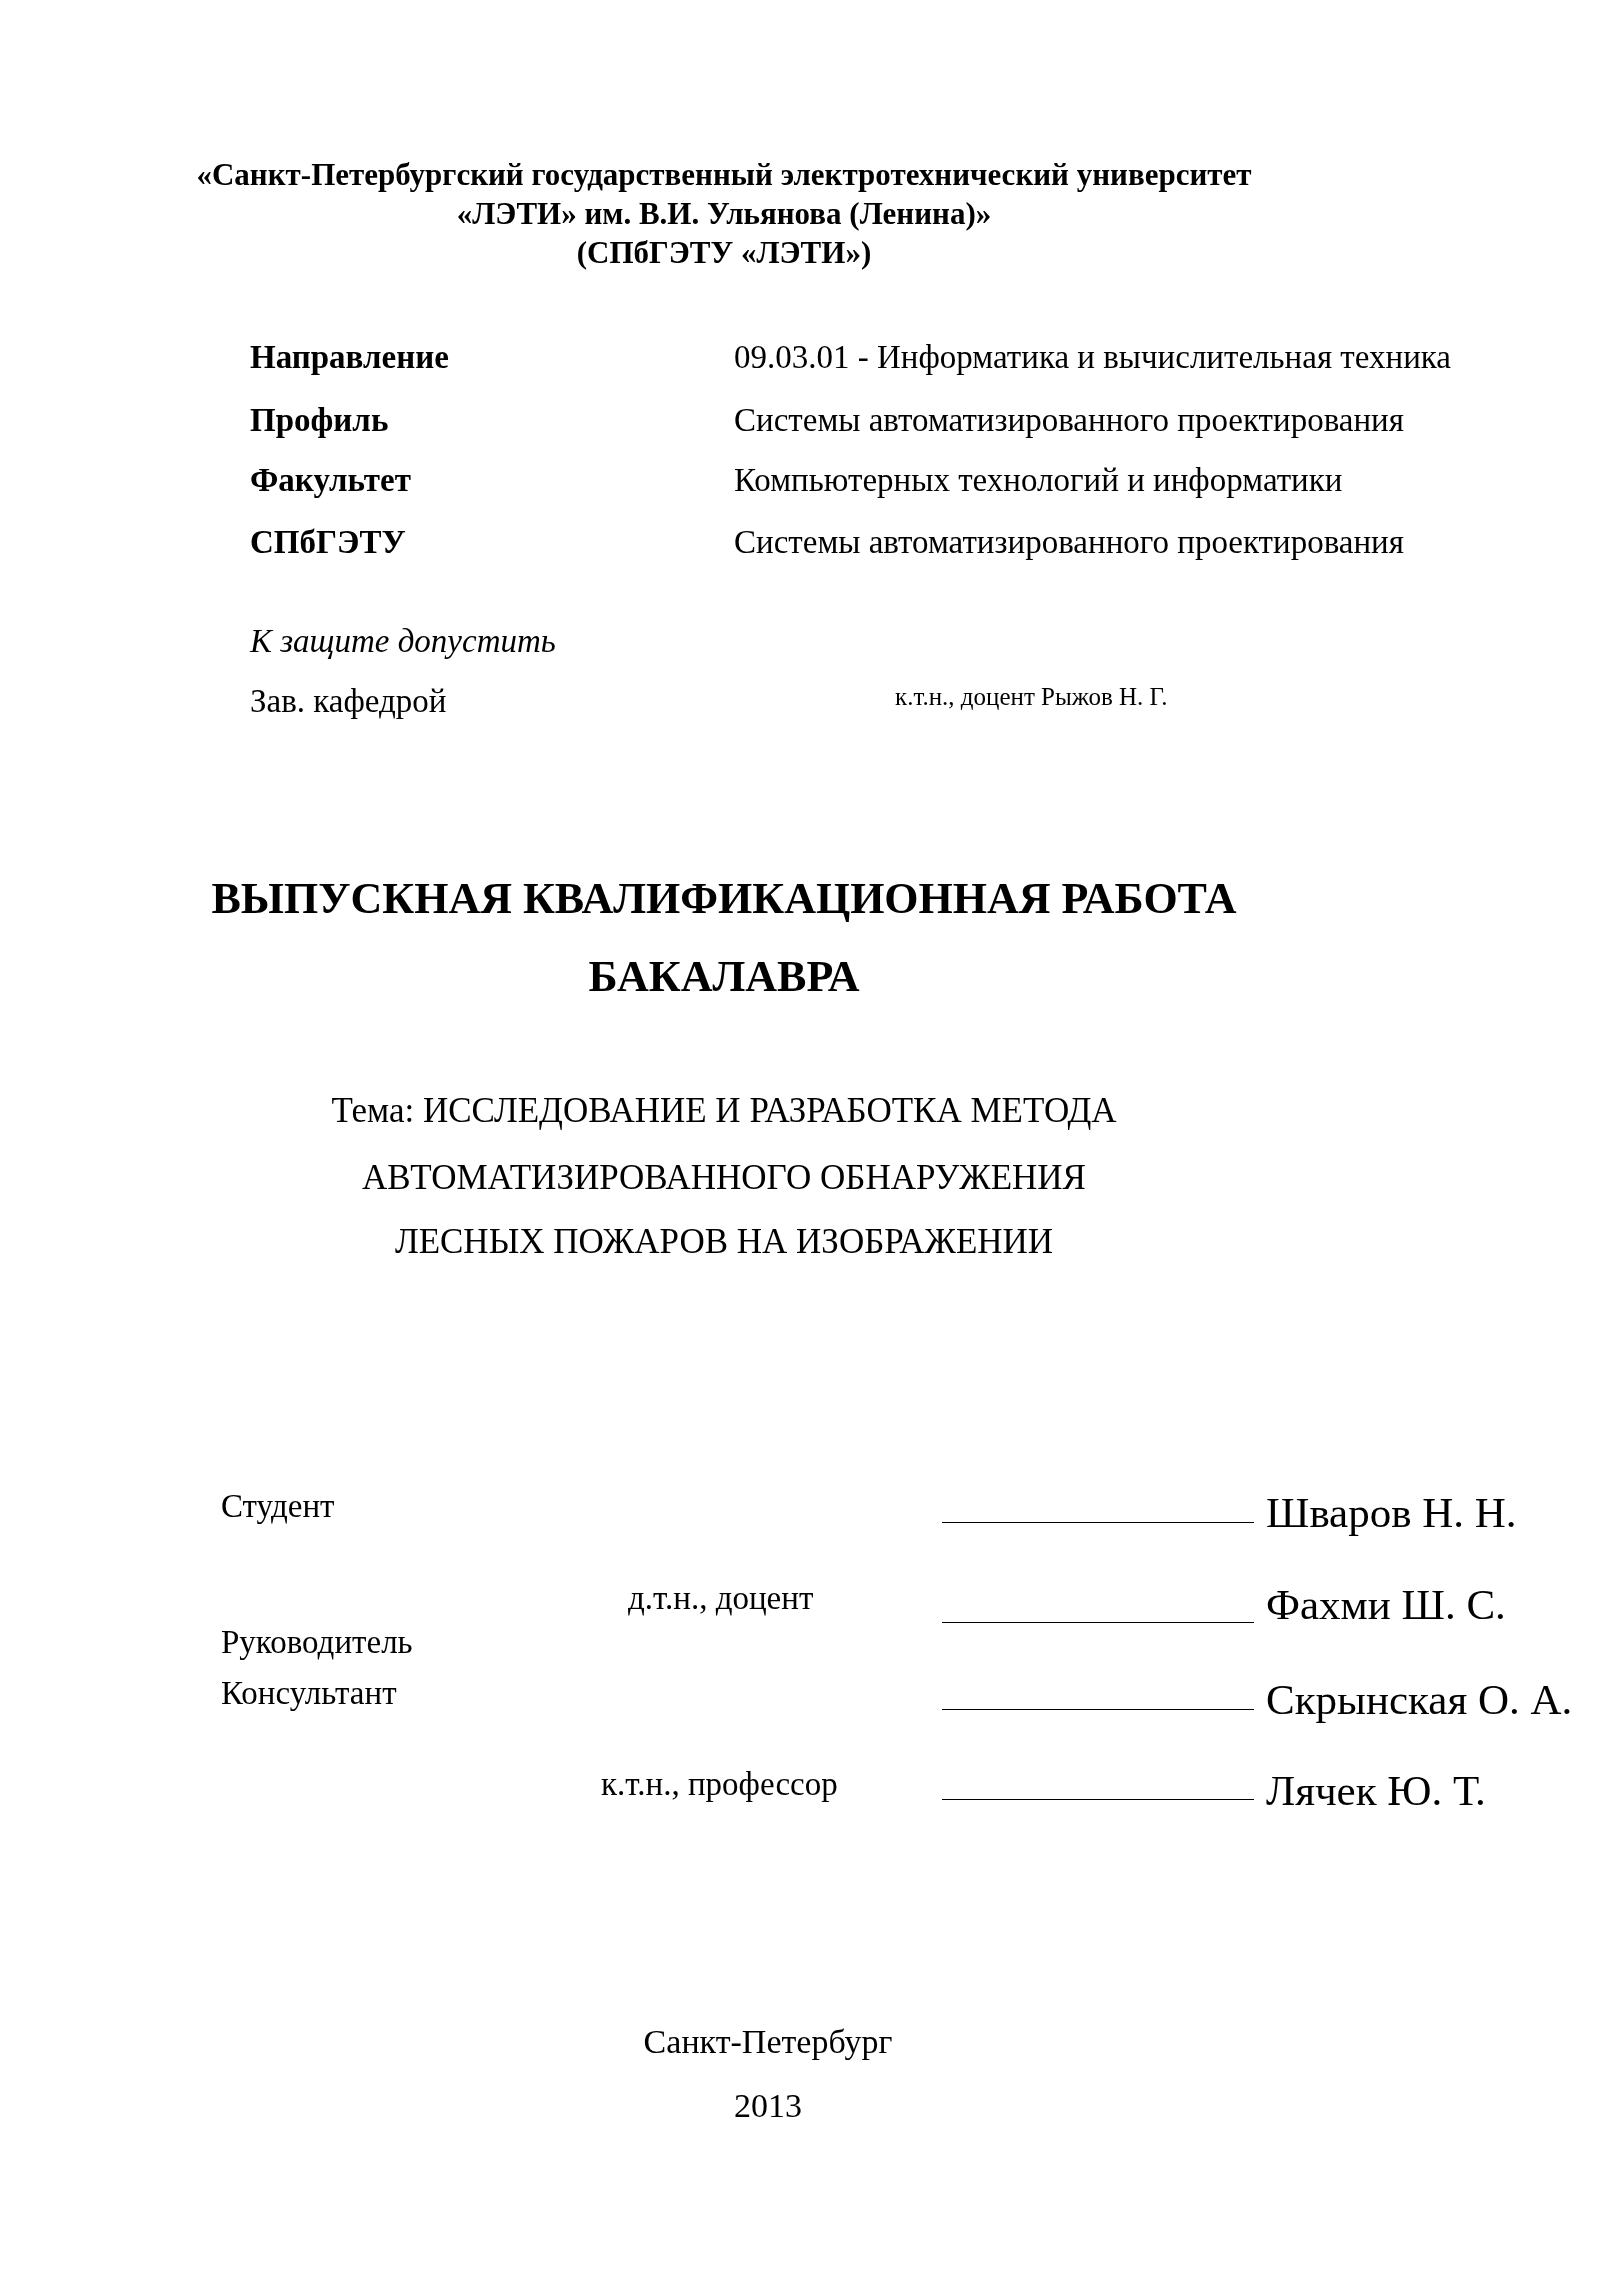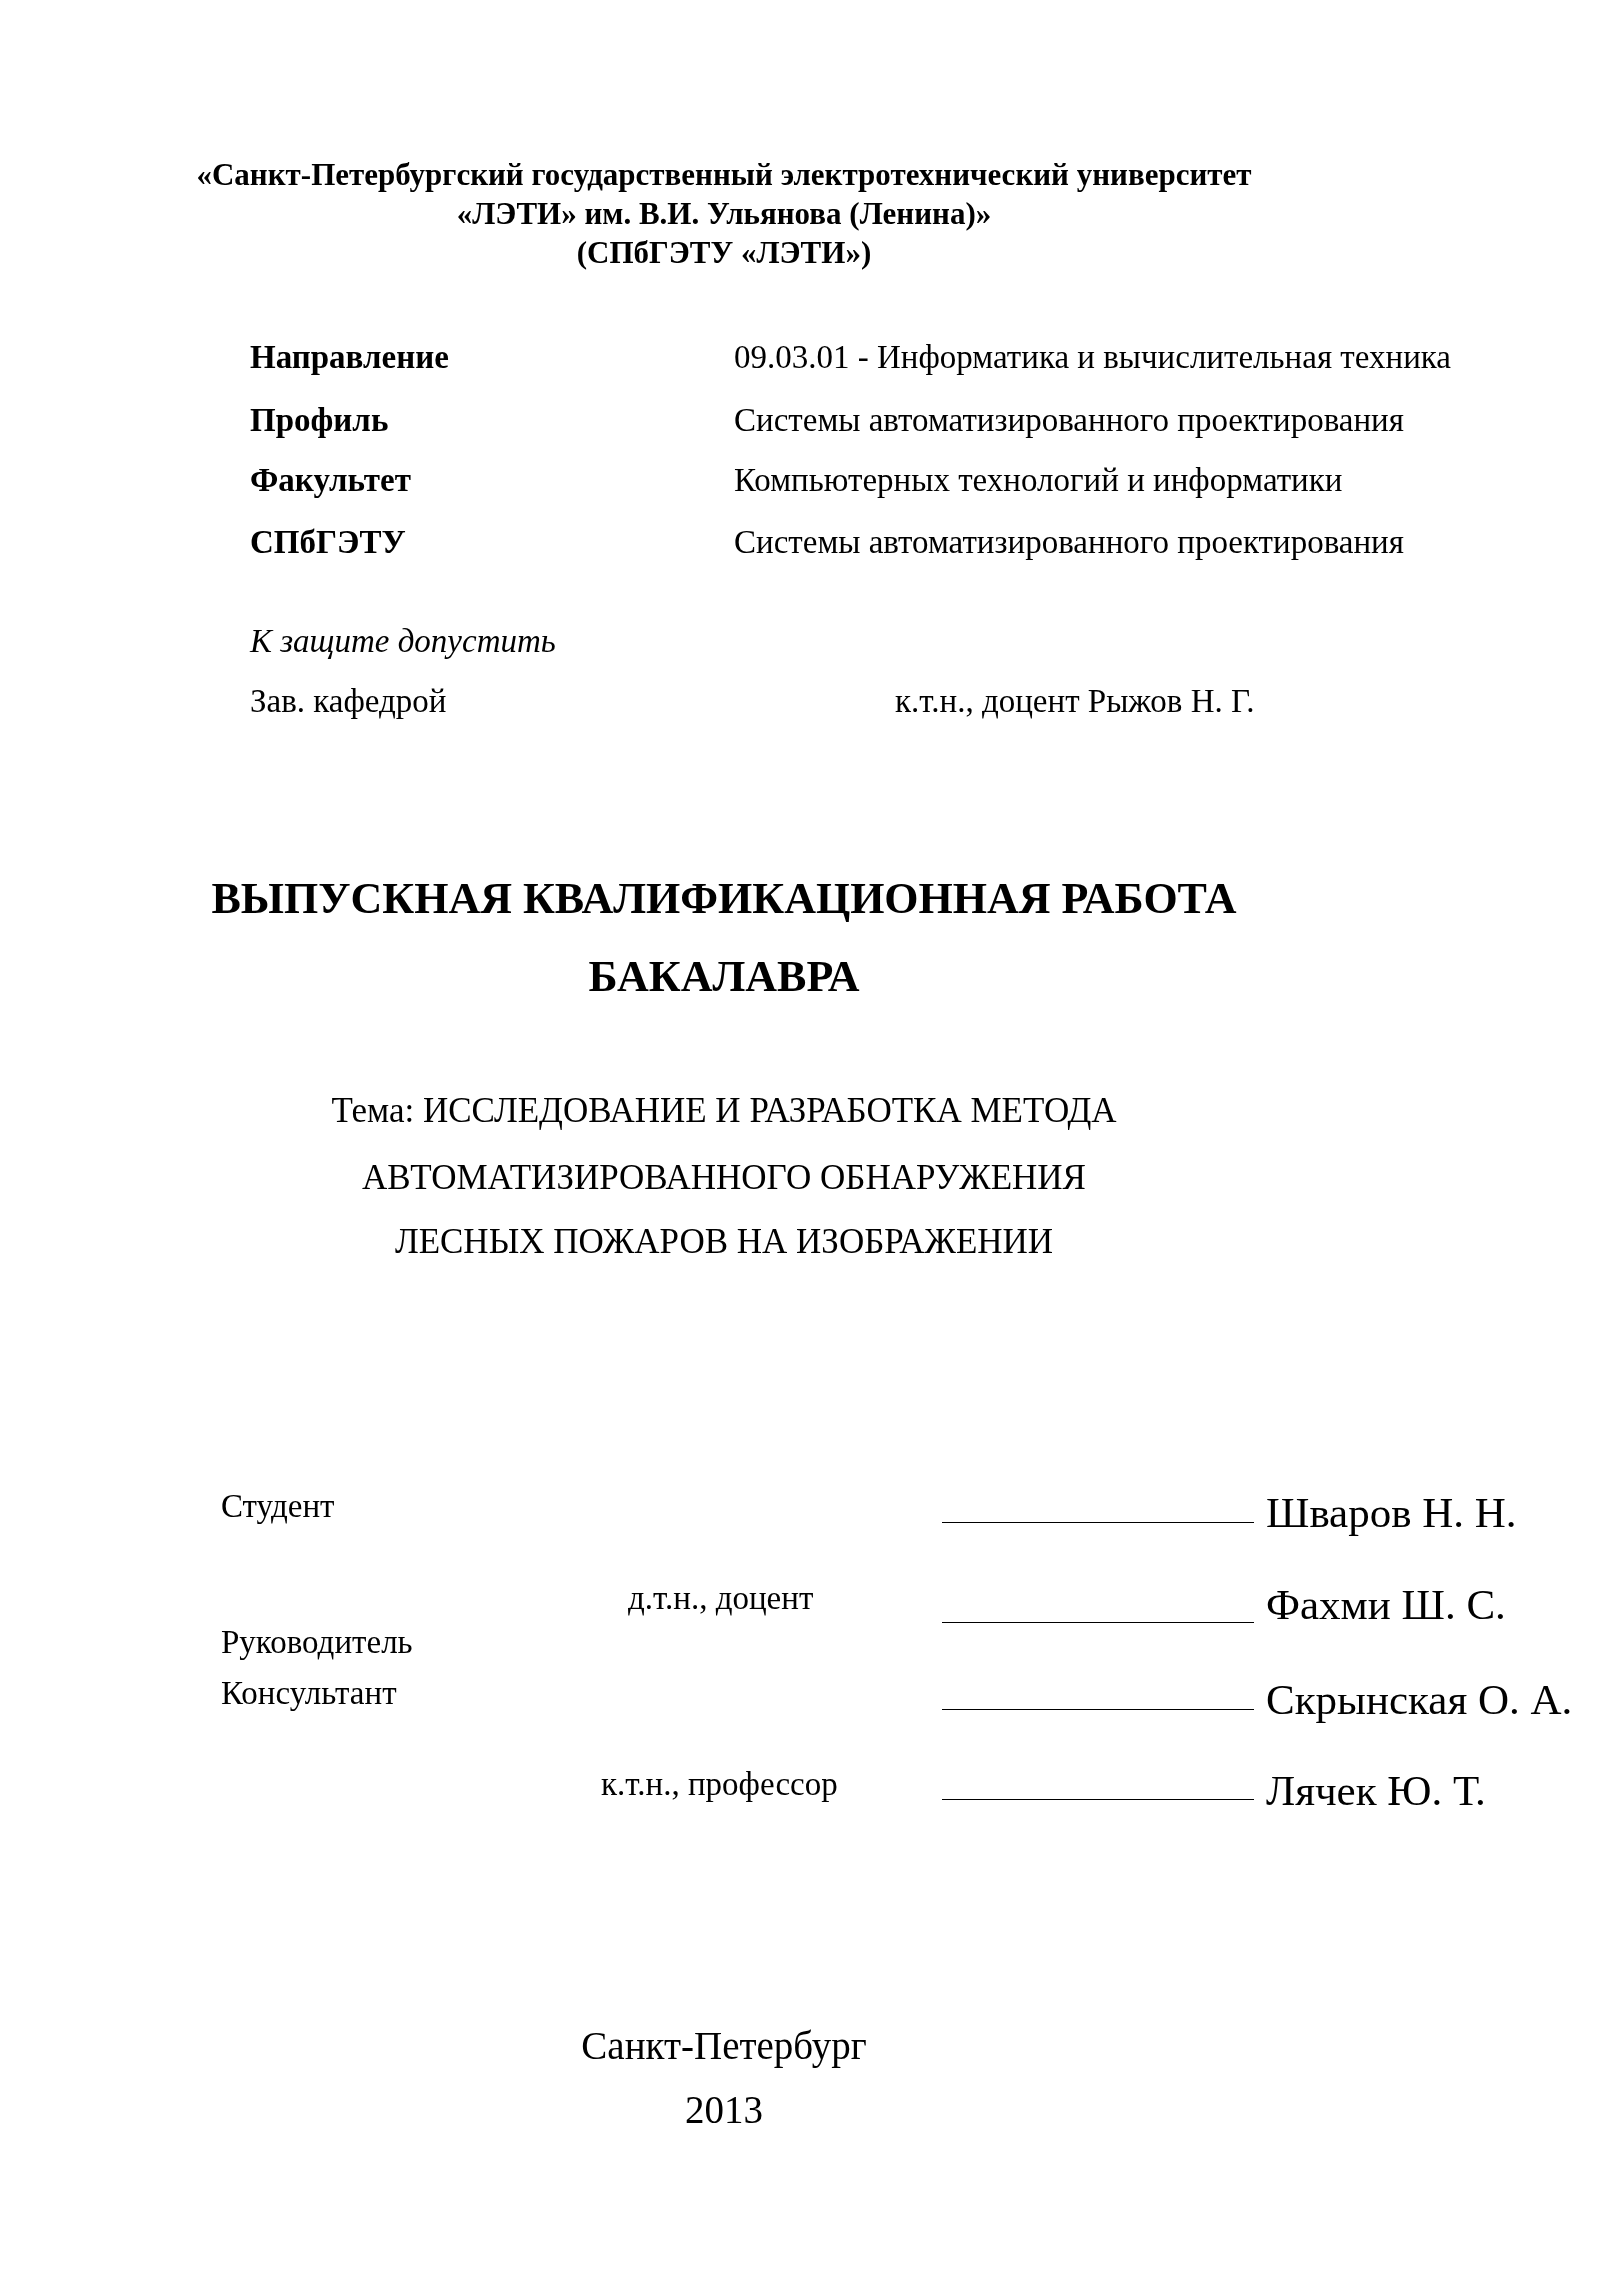--- a/index.html
+++ b/index.html
@@ -8,28 +8,28 @@
       font-family: "Liberation Serif", "DejaVu Serif", serif;
       color: #000000;
     }
     .abs { position: absolute; white-space: nowrap; }
     .center { left: 0; width: 1448px; text-align: center; }
     .uni { font-weight: bold; font-size: 31px; line-height: 39px; }
     .row-label { font-weight: bold; font-size: 33px; left: 250px; }
     .row-value { font-size: 33px; left: 734px; }
     .approve-italic { font-style: italic; font-size: 33px; left: 250px; }
     .approve-label { font-size: 33px; left: 250px; }
-    .approve-right { font-size: 33px; left: 895px; }
+    .approve-right { font-size: 25px; left: 895px; }
     .title { font-weight: bold; font-size: 44px; }
     .topic { font-weight: normal; font-size: 35px; }
     .sig-label { font-size: 33px; left: 221px; }
     .sig-degree { font-size: 33px; }
     .sig-line { left: 942px; width: 312px; border-bottom: 1.6px solid #000; height: 0; }
     .sig-name { font-size: 43px; left: 1266px; }
-    .footer { font-size: 39px; }
+    .footer { font-size: 34px; padding-left: 44px; }
   </style>
 </head>
 <body>
 
 <div class="abs center uni" style="top:155px;">«Санкт-Петербургский государственный электротехнический университет</div>
 <div class="abs center uni" style="top:194px;">«ЛЭТИ» им. В.И. Ульянова (Ленина)»</div>
 <div class="abs center uni" style="top:233px;">(СПбГЭТУ «ЛЭТИ»)</div>
 
 <div>
   <div class="abs row-label" style="top:339px;">Направление</div>

